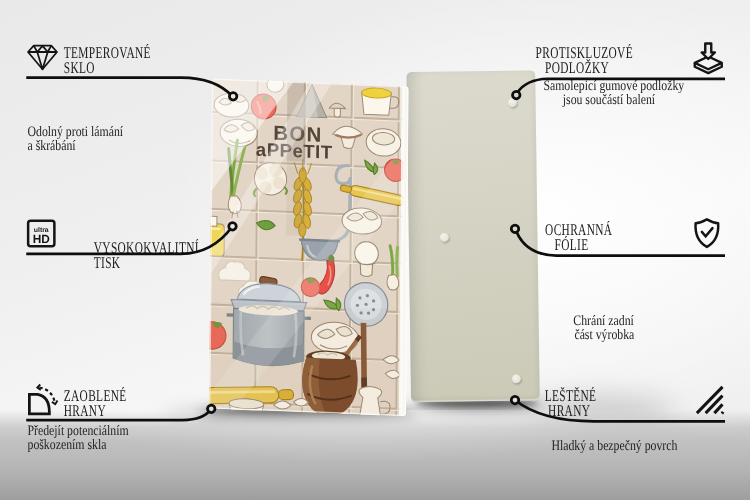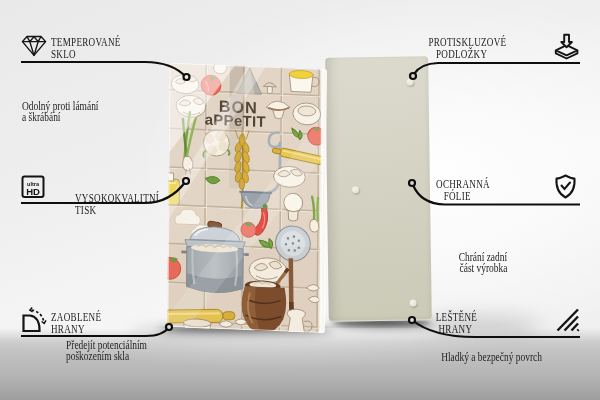--- a/index.html
+++ b/index.html
@@ -350,26 +350,29 @@
       <div class="sub"><span class="sqs">Odolný proti lámání</span><br><span class="sqs">a škrábání</span></div>
     </div>
 
   <div class="lbl" style="left:51px;top:192px;margin-left:24px;">
       <div class="ttl"><span class="sqz">VYSOKOKVALITNÍ</span><br><span class="sqz">TISK</span></div>
     </div>
 
   <div class="lbl" style="left:51px;top:311px;">
       <div class="ttl"><span class="sqz">ZAOBLENÉ</span><br><span class="sqz">HRANY</span></div>
     </div>
-  <div class="lbl" style="left:22px;top:340px;margin-left:44px;">
+  <div class="lbl" style="left:22px;top:340px;">
       <div class="sub"><span class="sqs">Předejít potenciálním</span><br><span class="sqs">poškozením skla</span></div>
     </div>
 
   <div class="lbl r" style="left:351px;top:36px;width:200px;">
       <div class="ttl"><span class="sqzr">PROTISKLUZOVÉ</span><br><span class="sqzr">PODLOŽKY</span></div>
+    </div>
+  <div class="lbl r" style="left:379px;top:64px;width:200px;">
+      <div class="sub"><span class="sqsr">Samolepicí gumové podložky</span><br><span class="sqsr">jsou součástí balení</span></div>
     </div>
 
   <div class="lbl r" style="left:351px;top:178px;width:200px;">
       <div class="ttl"><span class="sqzr">OCHRANNÁ</span><br><span class="sqzr">FÓLIE</span></div>
     </div>
   <div class="lbl r" style="left:378px;top:208px;width:200px;margin-top:44px;">
       <div class="sub"><span class="sqsr">Chrání zadní</span><br><span class="sqsr">část výrobka</span></div>
     </div>
 
   <div class="lbl r" style="left:348px;top:311px;width:200px;">

